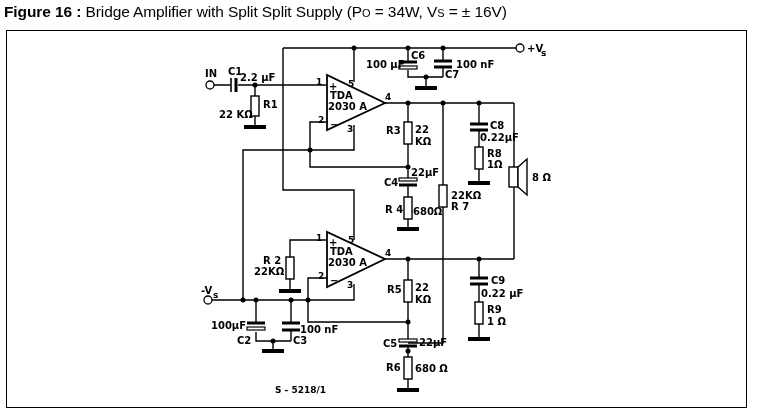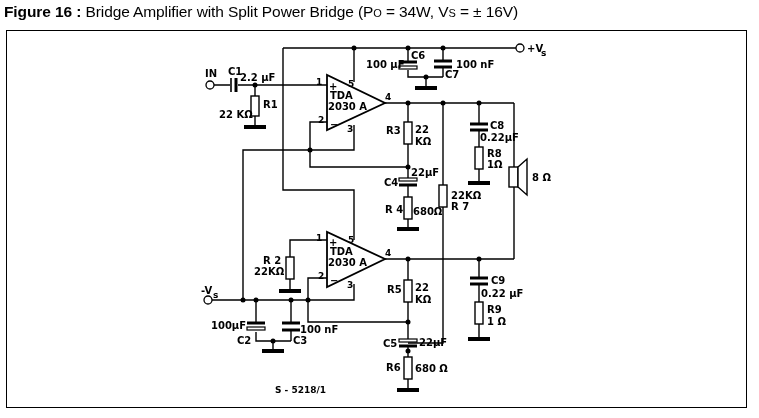--- a/index.html
+++ b/index.html
@@ -15,21 +15,21 @@
   .res { fill: #fff; stroke: #000; stroke-width: 1.4; }
   .dot { fill: #000; }
   .term { fill: #fff; stroke: #000; stroke-width: 1.3; }
   .lbl { font-family: "DejaVu Sans", sans-serif; font-size: 10px; fill: #000; font-weight: bold; }
   .lbls { font-family: "DejaVu Sans", sans-serif; font-size: 9px; fill: #000; font-weight: bold; }
   .pin { font-family: "DejaVu Sans", sans-serif; font-size: 9px; fill: #000; font-weight: bold; }
 </style>
 </head>
 <body>
 
-<div id="fig-title"><b>Figure 16 :</b><span> Bridge Amplifier with Split Power Bridge (P</span><span style="font-size:11px">O</span><span> = 34W, V</span><span style="font-size:11px">S</span><span> = ± 16V)</span></div>
+<div id="fig-title"><b>Figure 16 :</b><span> Bridge Amplifier with Split Split Supply (P</span><span style="font-size:11px">O</span><span> = 34W, V</span><span style="font-size:11px">S</span><span> = ± 16V)</span></div>
 
 <div id="frame"></div>
 
 <svg id="schem" width="759" height="418">
 
   <g>
     <polygon points="327,75 327,130 385,103" fill="#fff" stroke="#000" stroke-width="1.8"></polygon>
     <text class="lbl" x="330" y="99">TDA</text>
     <text class="lbl" x="328" y="110">2030 A</text>
     <text class="lbl" x="329" y="90">+</text>

